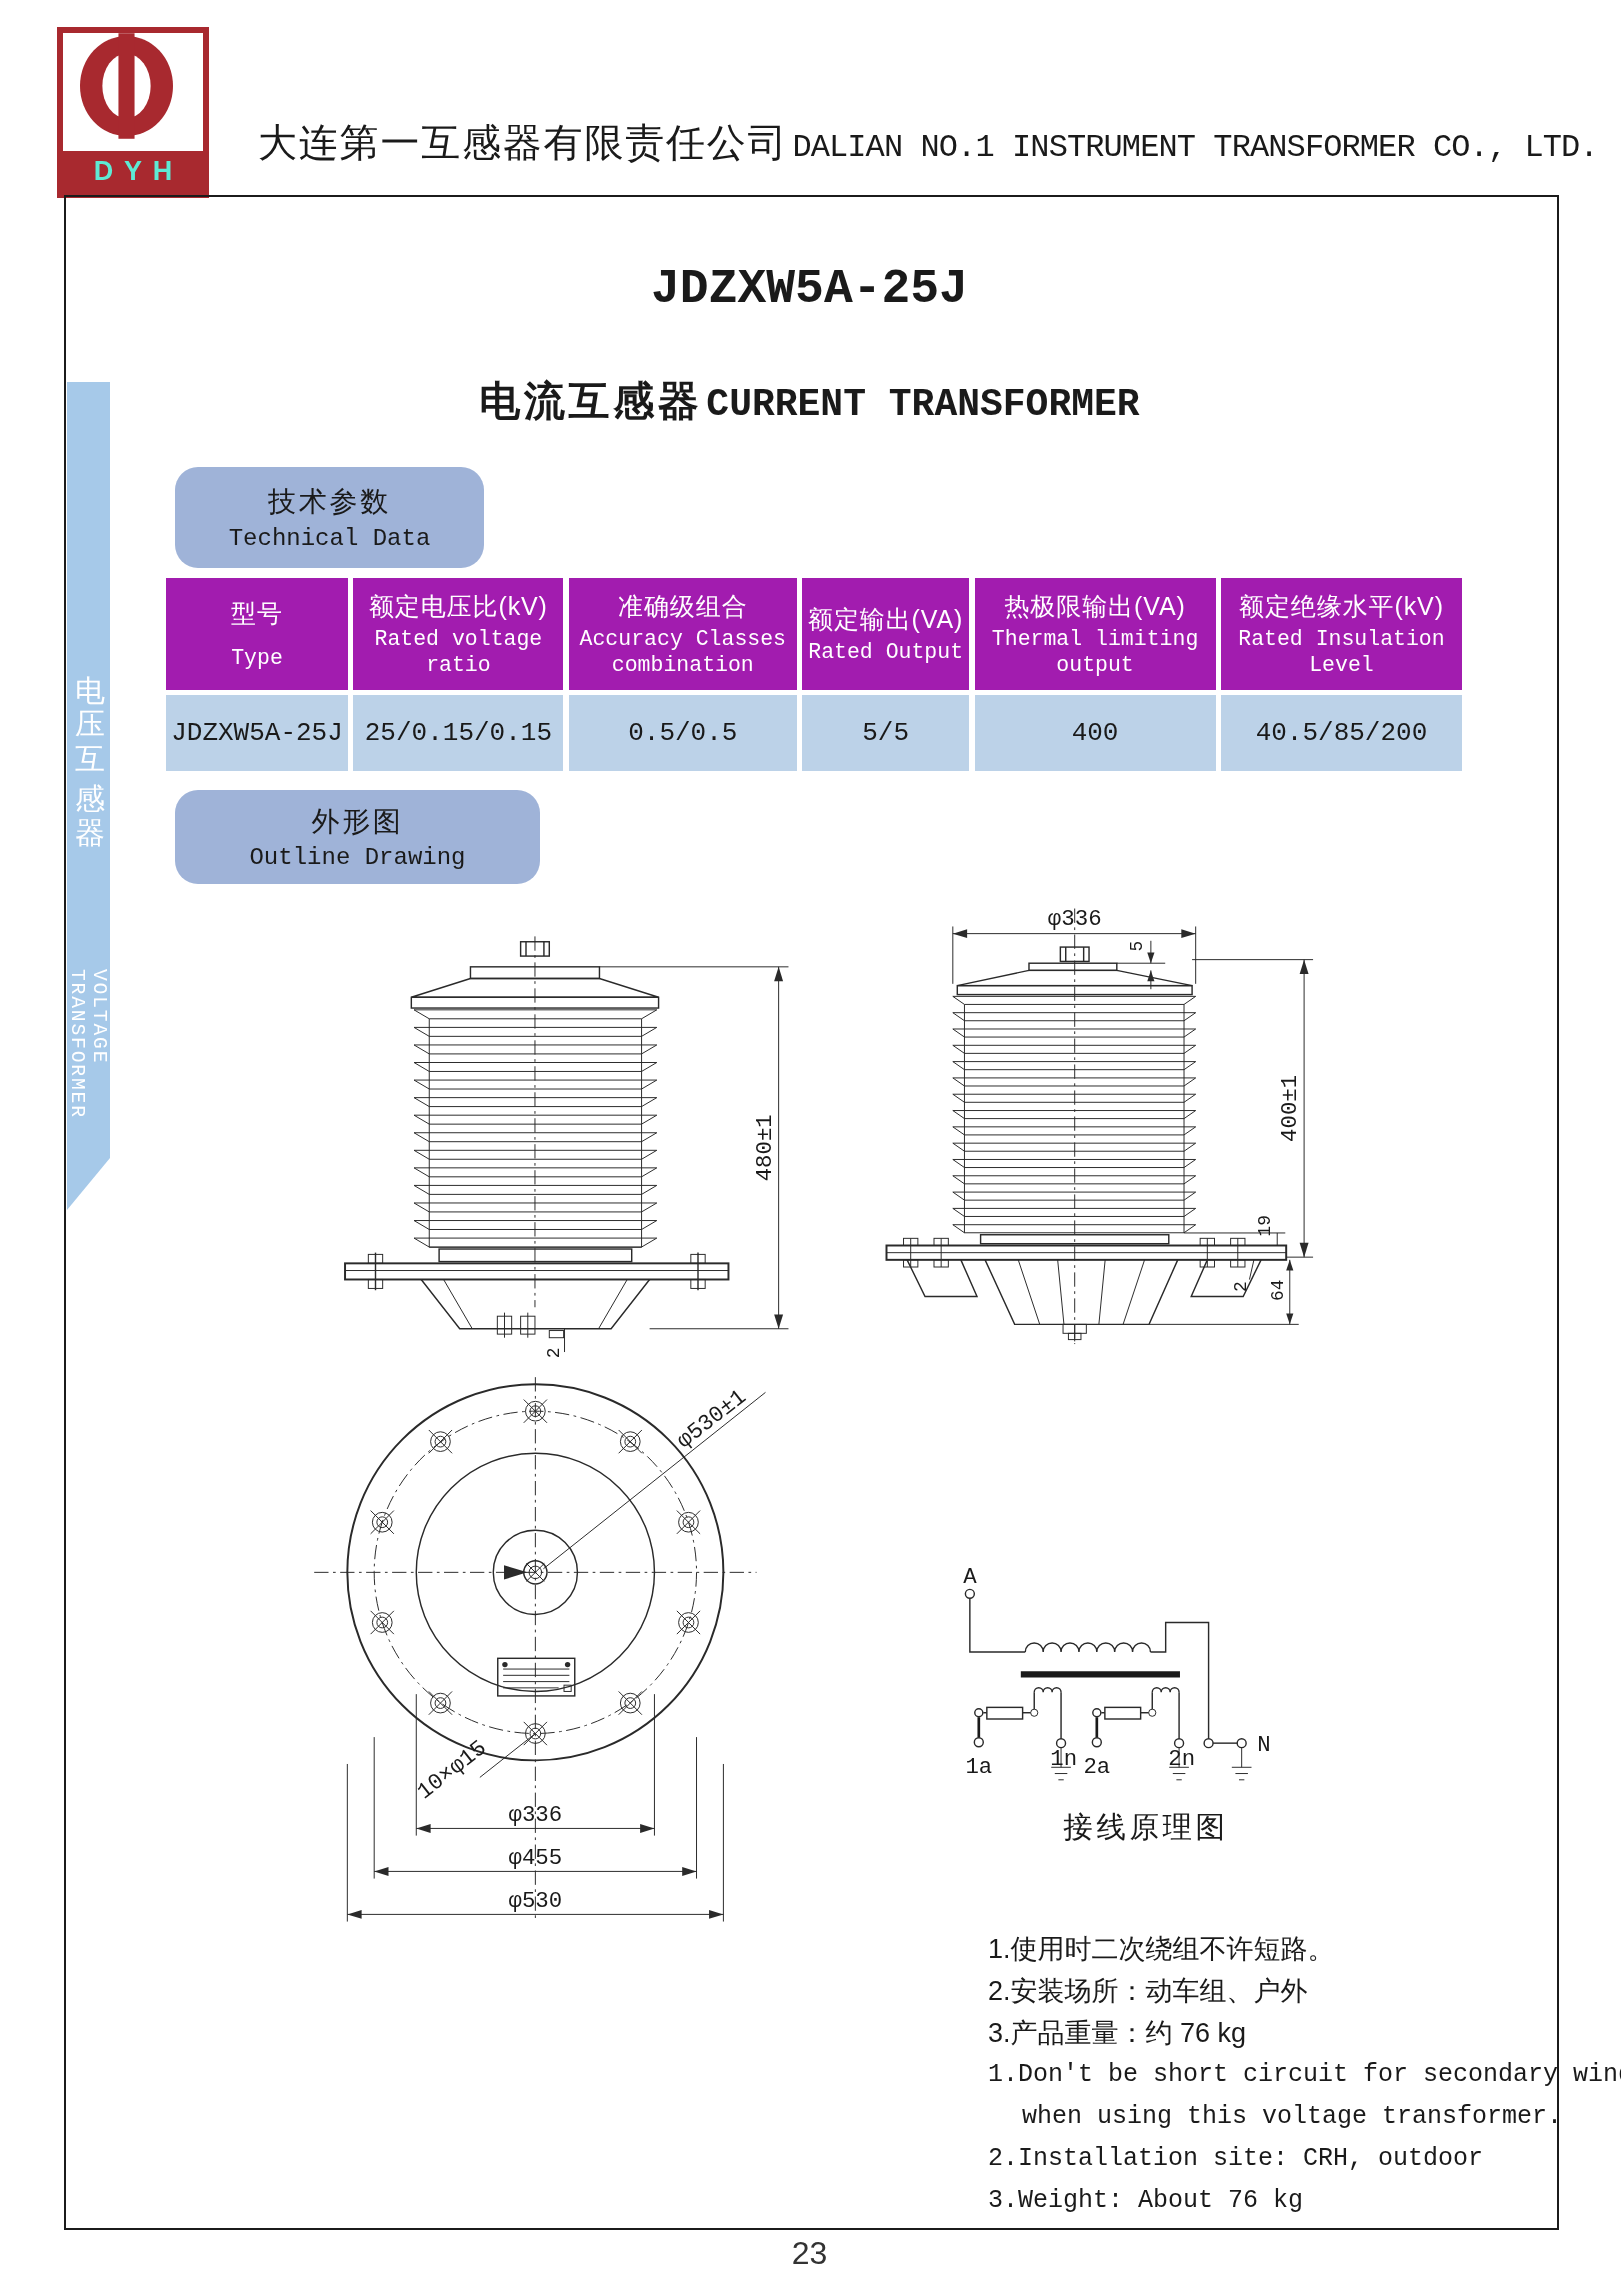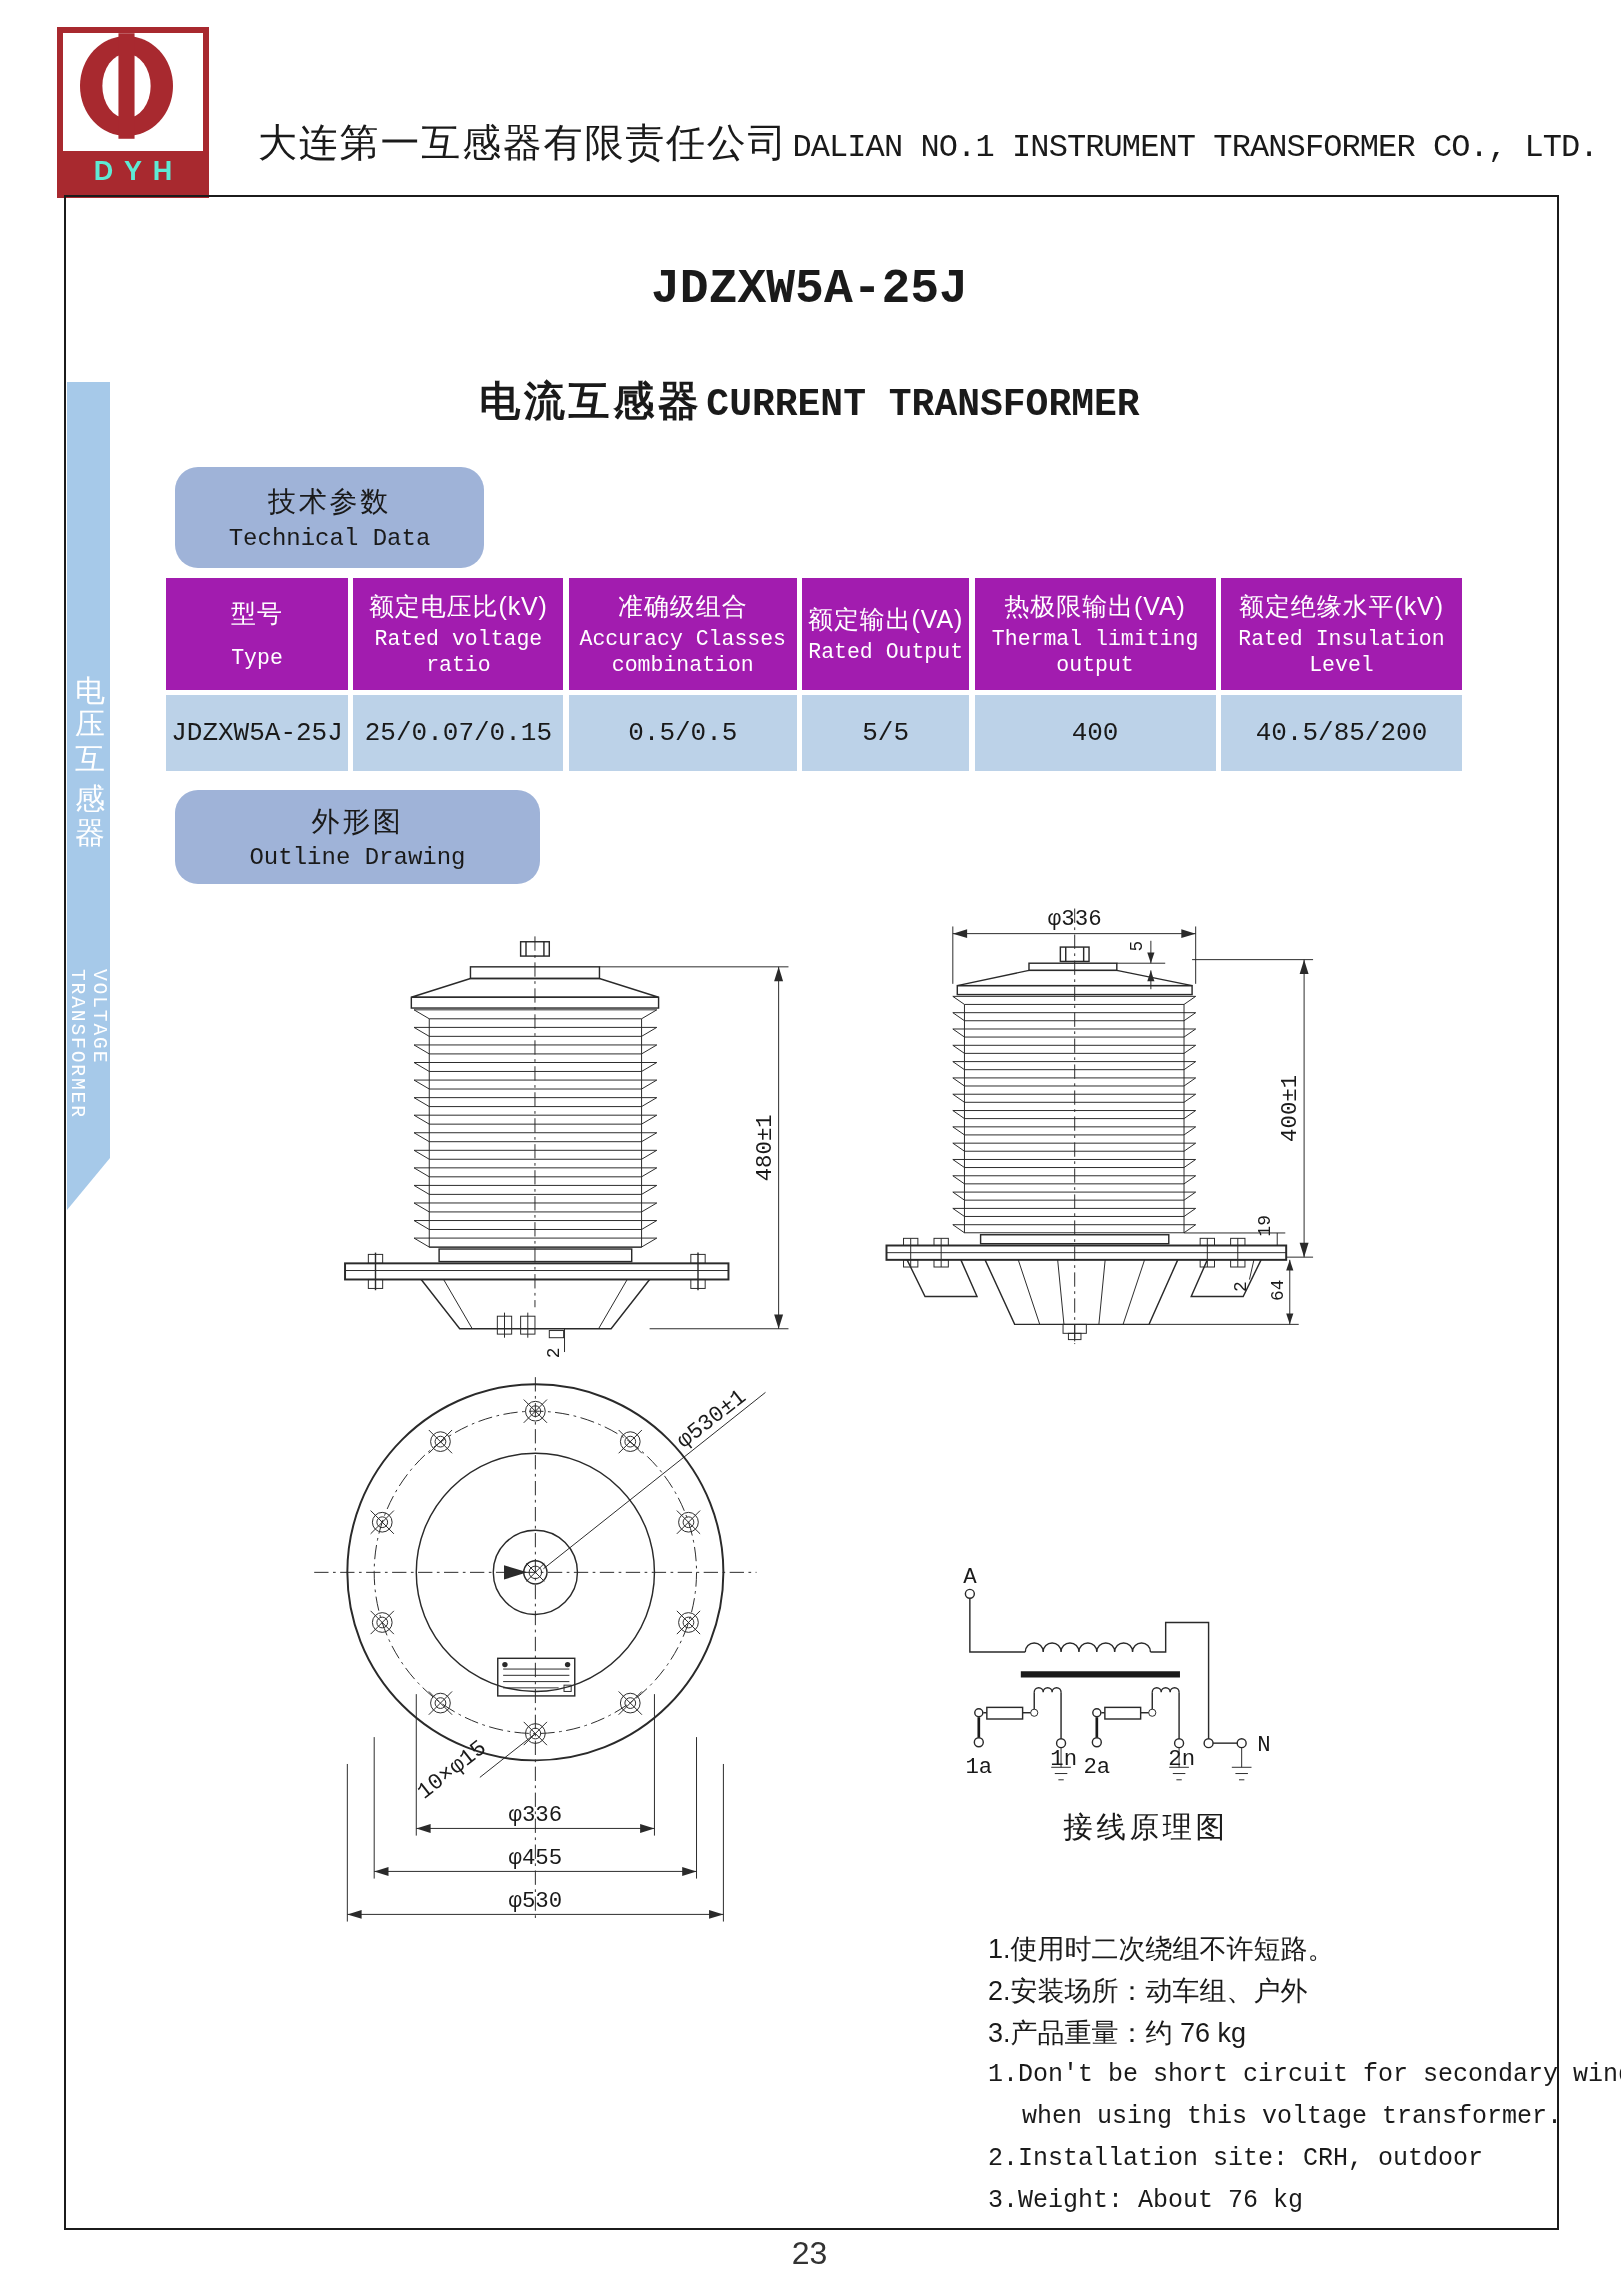--- a/index.html
+++ b/index.html
@@ -129,21 +129,21 @@
   </div>
   <div class="hcell">
     <span class="cn">热极限输出(VA)</span>
     <span class="en">Thermal limiting output</span>
   </div>
   <div class="hcell">
     <span class="cn">额定绝缘水平(kV)</span>
     <span class="en">Rated Insulation Level</span>
   </div>
   <div class="rcell">JDZXW5A-25J</div>
-  <div class="rcell">25/0.07/0.15</div>
+  <div class="rcell">25/0.15/0.15</div>
   <div class="rcell">0.5/0.5</div>
   <div class="rcell">5/5</div>
   <div class="rcell">400</div>
   <div class="rcell">40.5/85/200</div>
 </div>
 
 <div class="abs sec-btn btn2">
   <span class="cn">外形图</span>
   <span class="en">Outline Drawing</span>
 </div>

